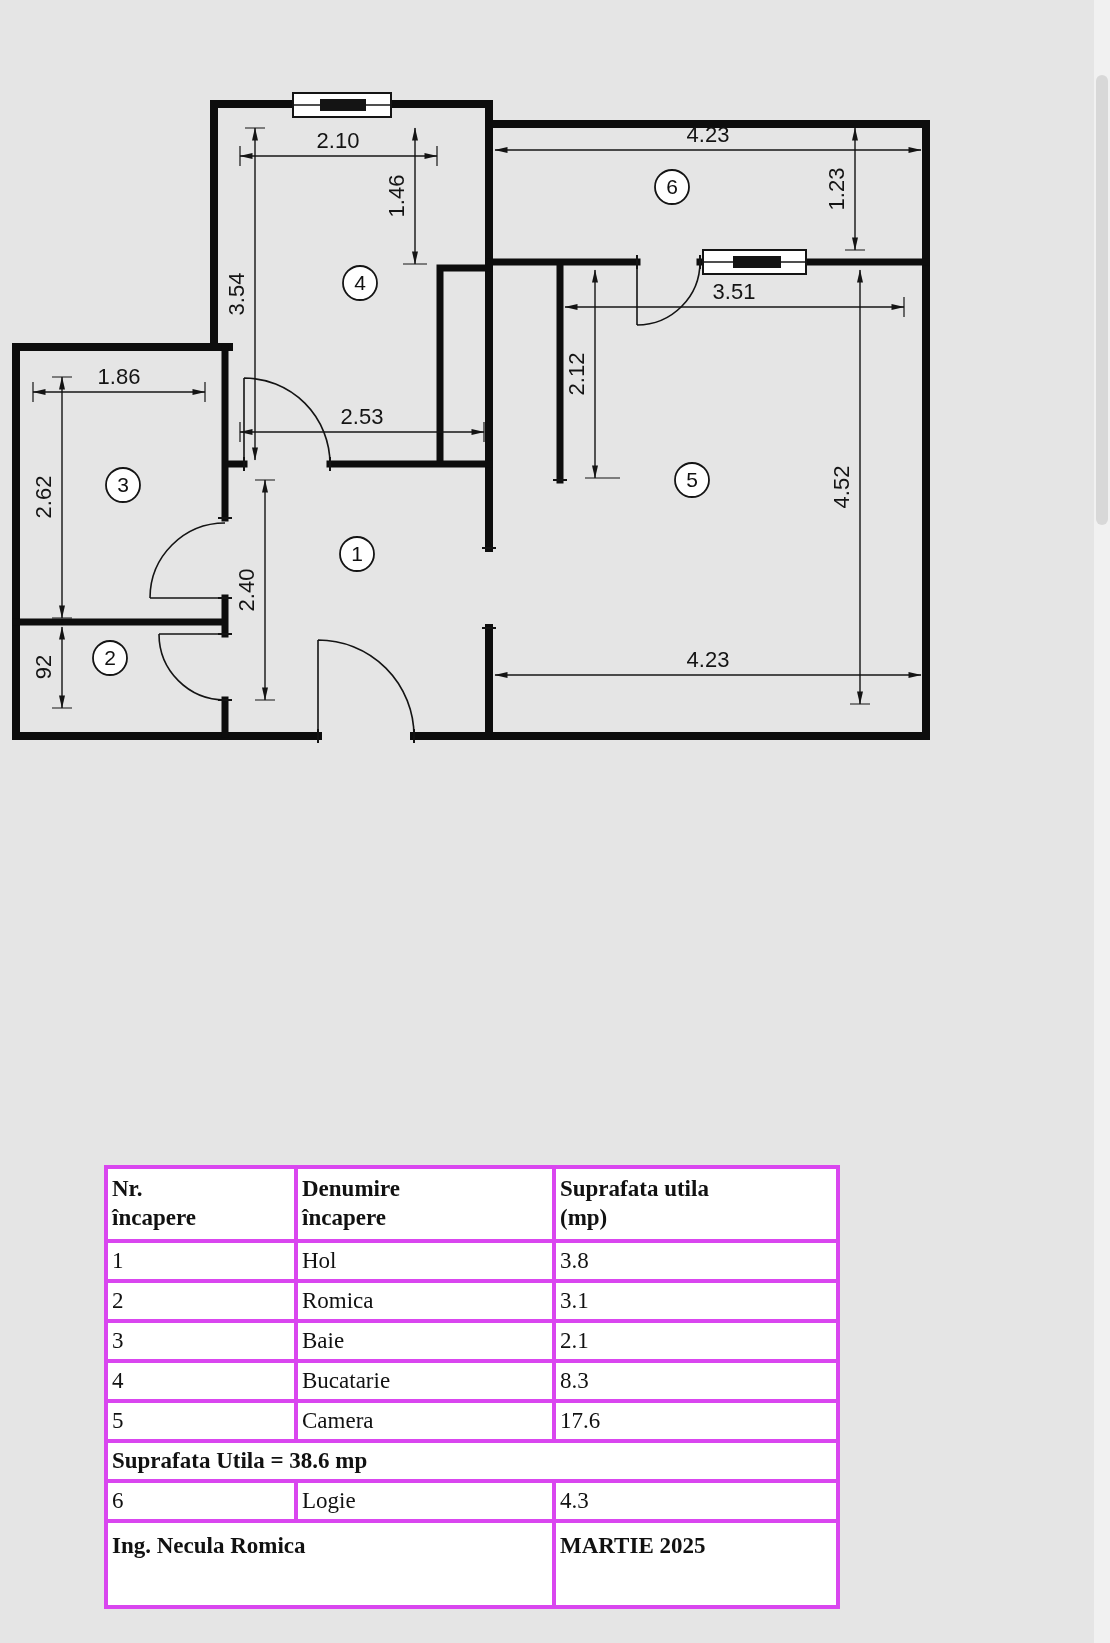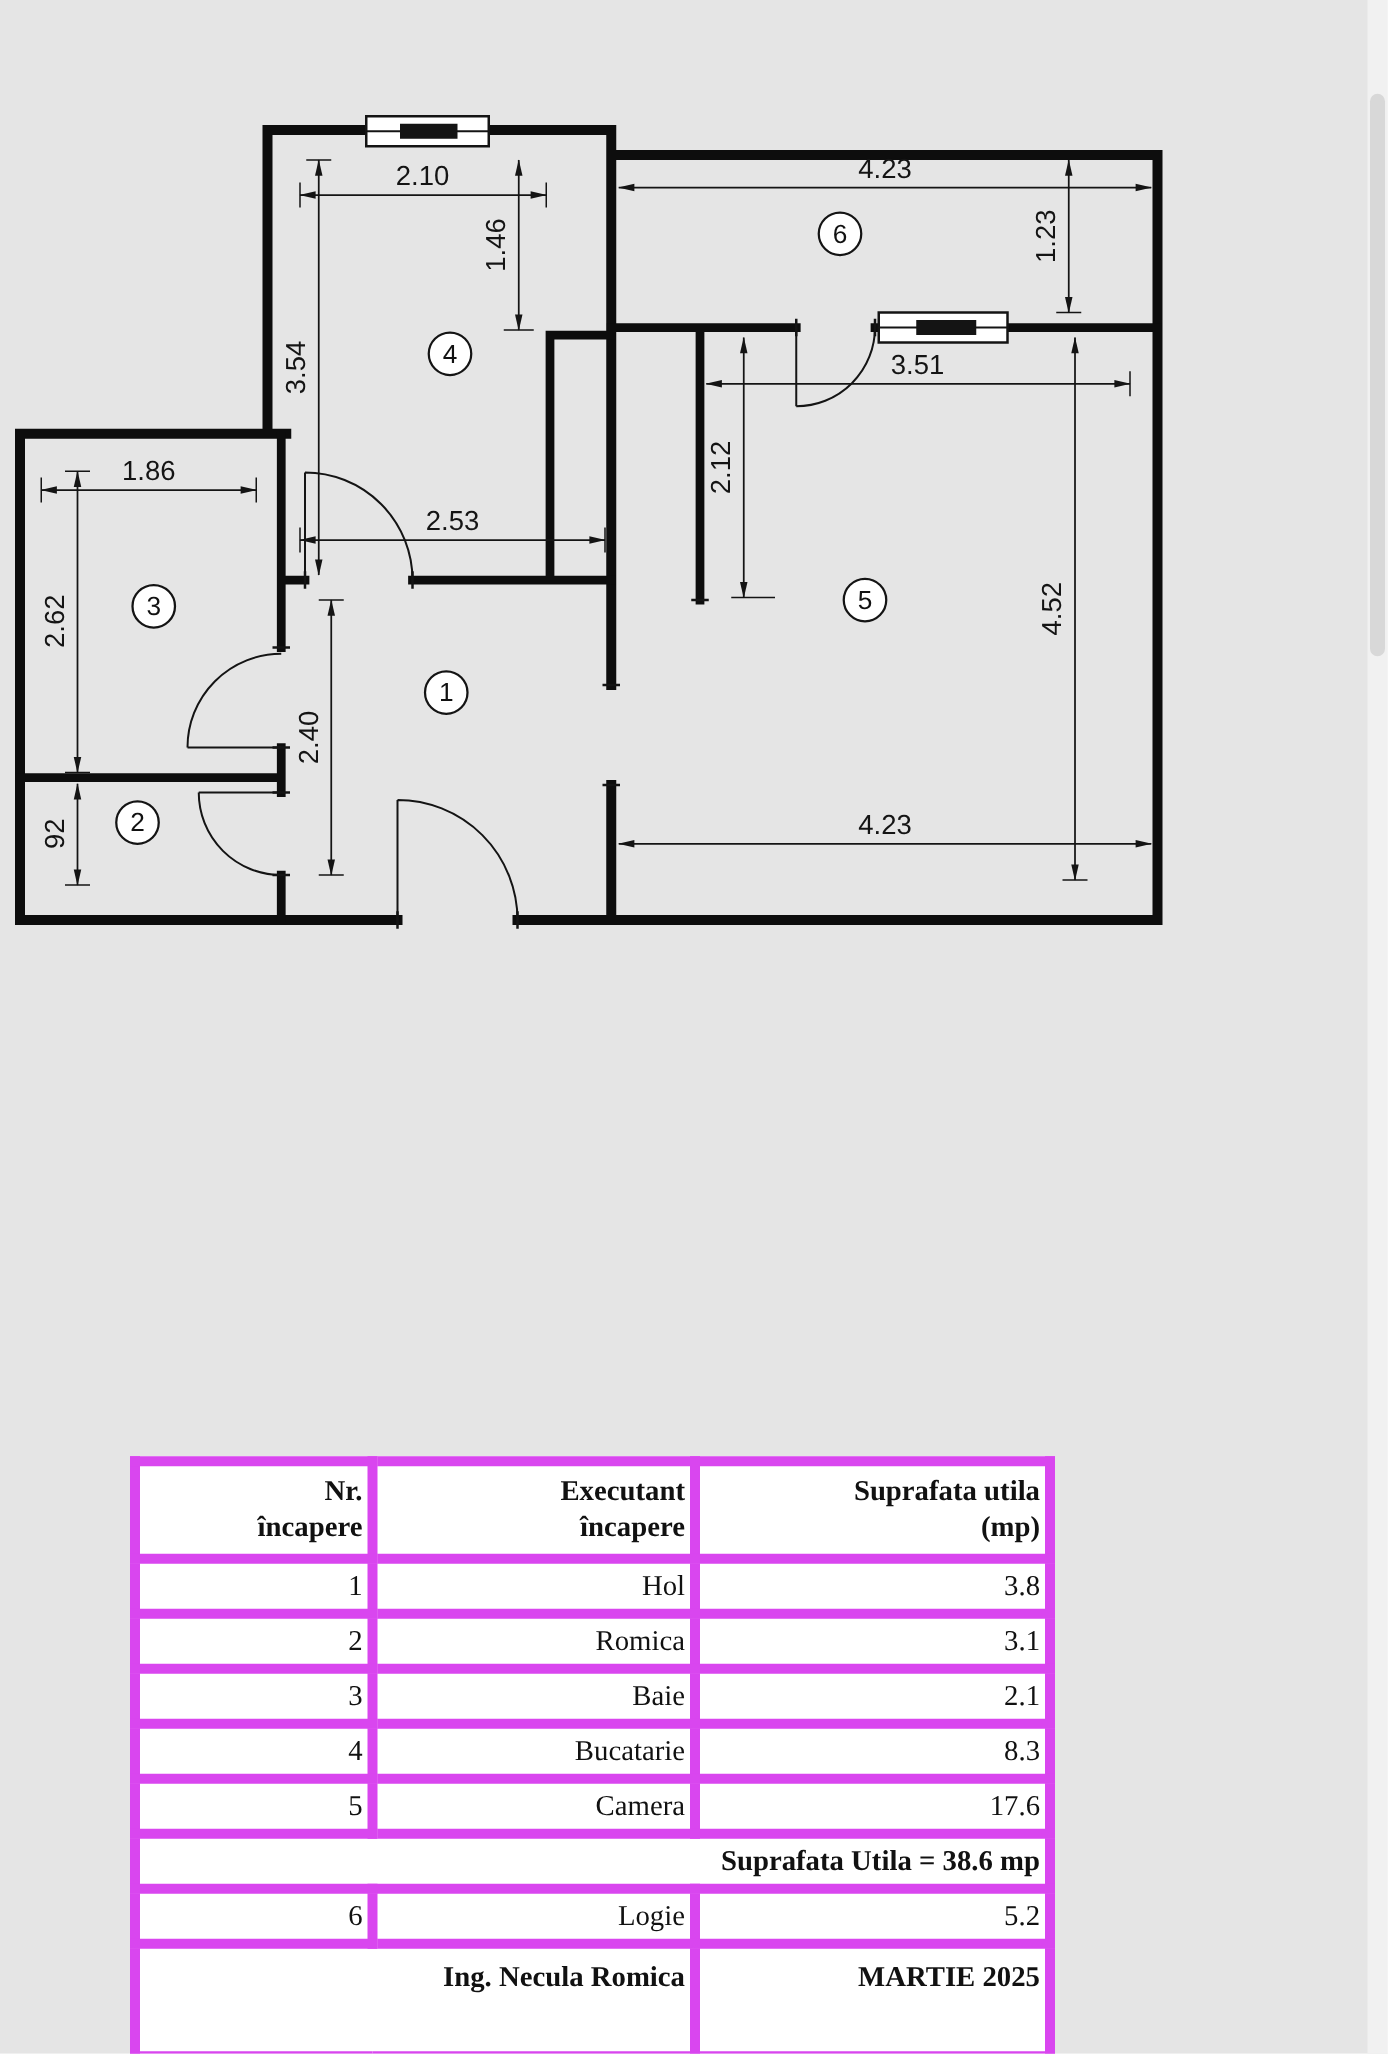--- a/index.html
+++ b/index.html
@@ -29,22 +29,22 @@
     top: 1165px;
     width: 732px;
     border-collapse: collapse;
     table-layout: fixed;
     background: #ffffff;
     font-family: "Liberation Serif", serif;
     font-size: 23px;
     color: #111111;
   }
   .area-table th, .area-table td {
-    border: 8px solid #d946ef;
-    text-align: right;
+    border: 4px solid #d946ef;
+    text-align: left;
     vertical-align: middle;
     padding: 3px 4px;
     line-height: 1.25;
   }
   .area-table th { font-weight: bold; height: 64px; }
   .area-table td { height: 30px; font-weight: normal; }
   .area-table td.bold { font-weight: bold; margin-left: 16px; }
   tr.last-row td { height: 70px; vertical-align: top; padding-top: 9px; }
 
   .scroll-track {
@@ -241,21 +241,21 @@
       <col style="width:258px">
       <col style="width:284px">
     </colgroup>
     <thead>
       <tr>
         <th>
           <span>Nr.</span><br>
           <span>încapere</span>
         </th>
         <th>
-          <span>Executant</span><br>
+          <span>Denumire</span><br>
           <span>încapere</span>
         </th>
         <th>
           <span>Suprafata utila</span><br>
           <span>(mp)</span>
         </th>
       </tr>
     </thead>
     <tbody>
       <tr>
@@ -282,21 +282,21 @@
         <td>5</td>
         <td>Camera</td>
         <td>17.6</td>
       </tr>
       <tr>
         <td class="bold" colspan="3">Suprafata Utila = 38.6 mp</td>
       </tr>
       <tr>
         <td>6</td>
         <td>Logie</td>
-        <td>5.2</td>
+        <td>4.3</td>
       </tr>
       <tr class="last-row">
         <td class="bold" colspan="2">Ing. Necula Romica</td>
         <td class="bold">MARTIE 2025</td>
       </tr>
     </tbody>
   </table>
 
   <div class="scroll-track">
     <div class="scroll-thumb"></div>

